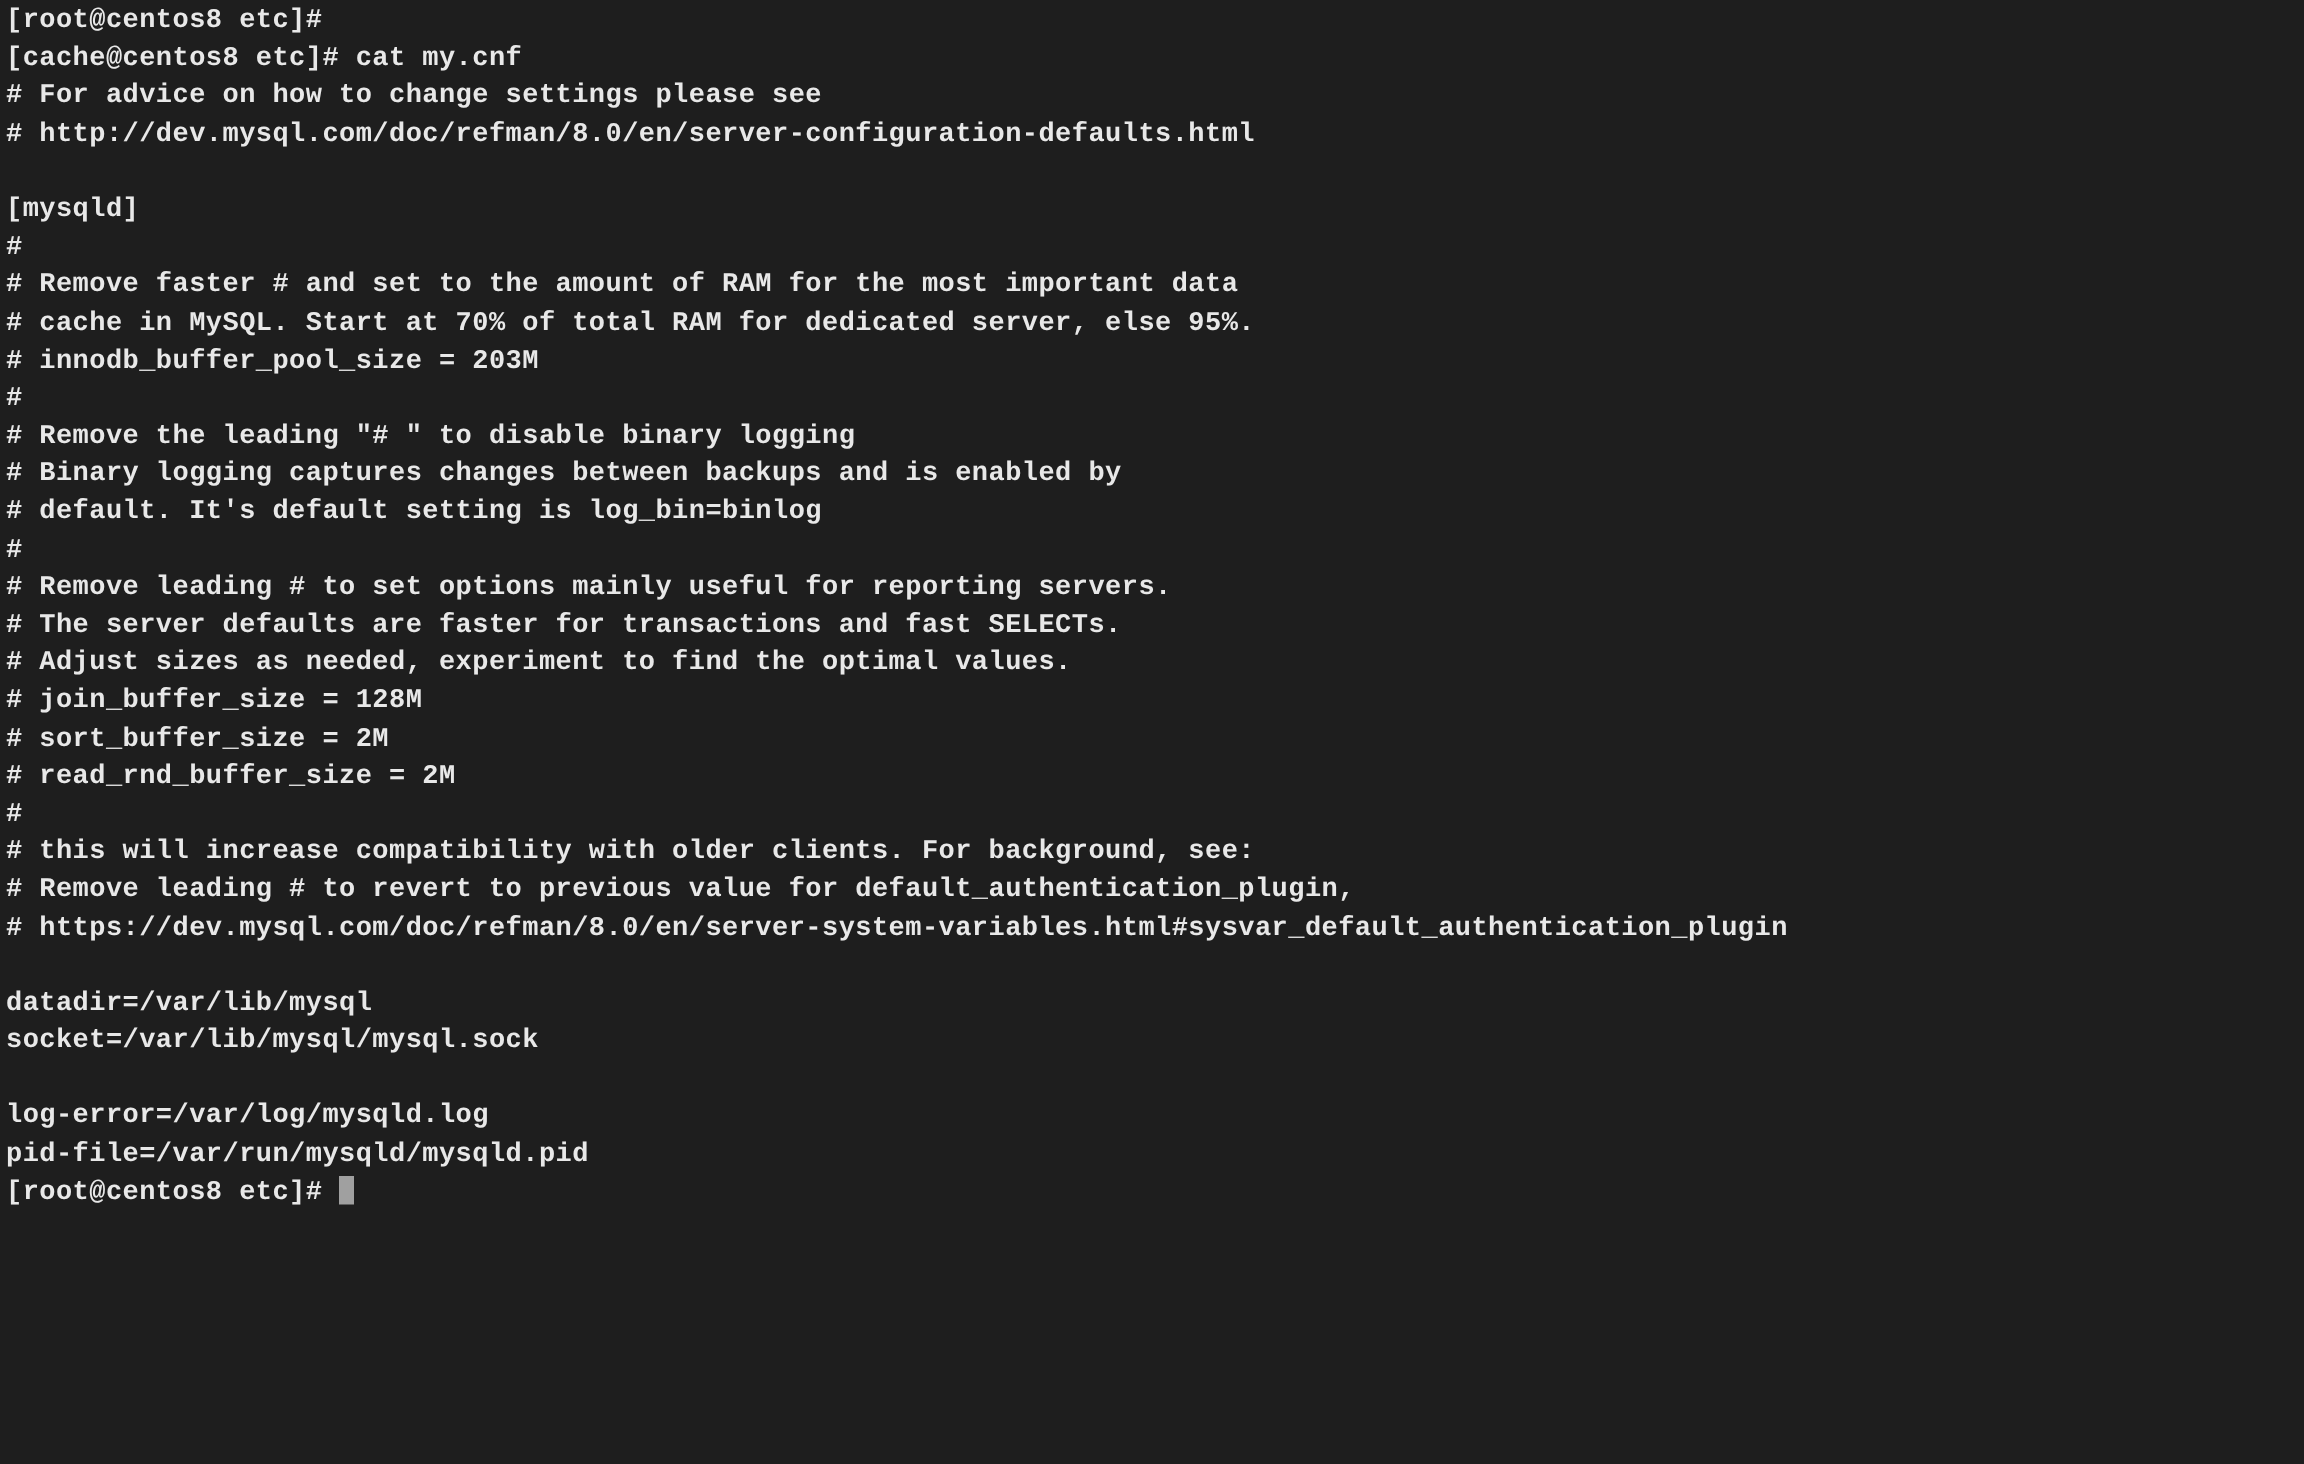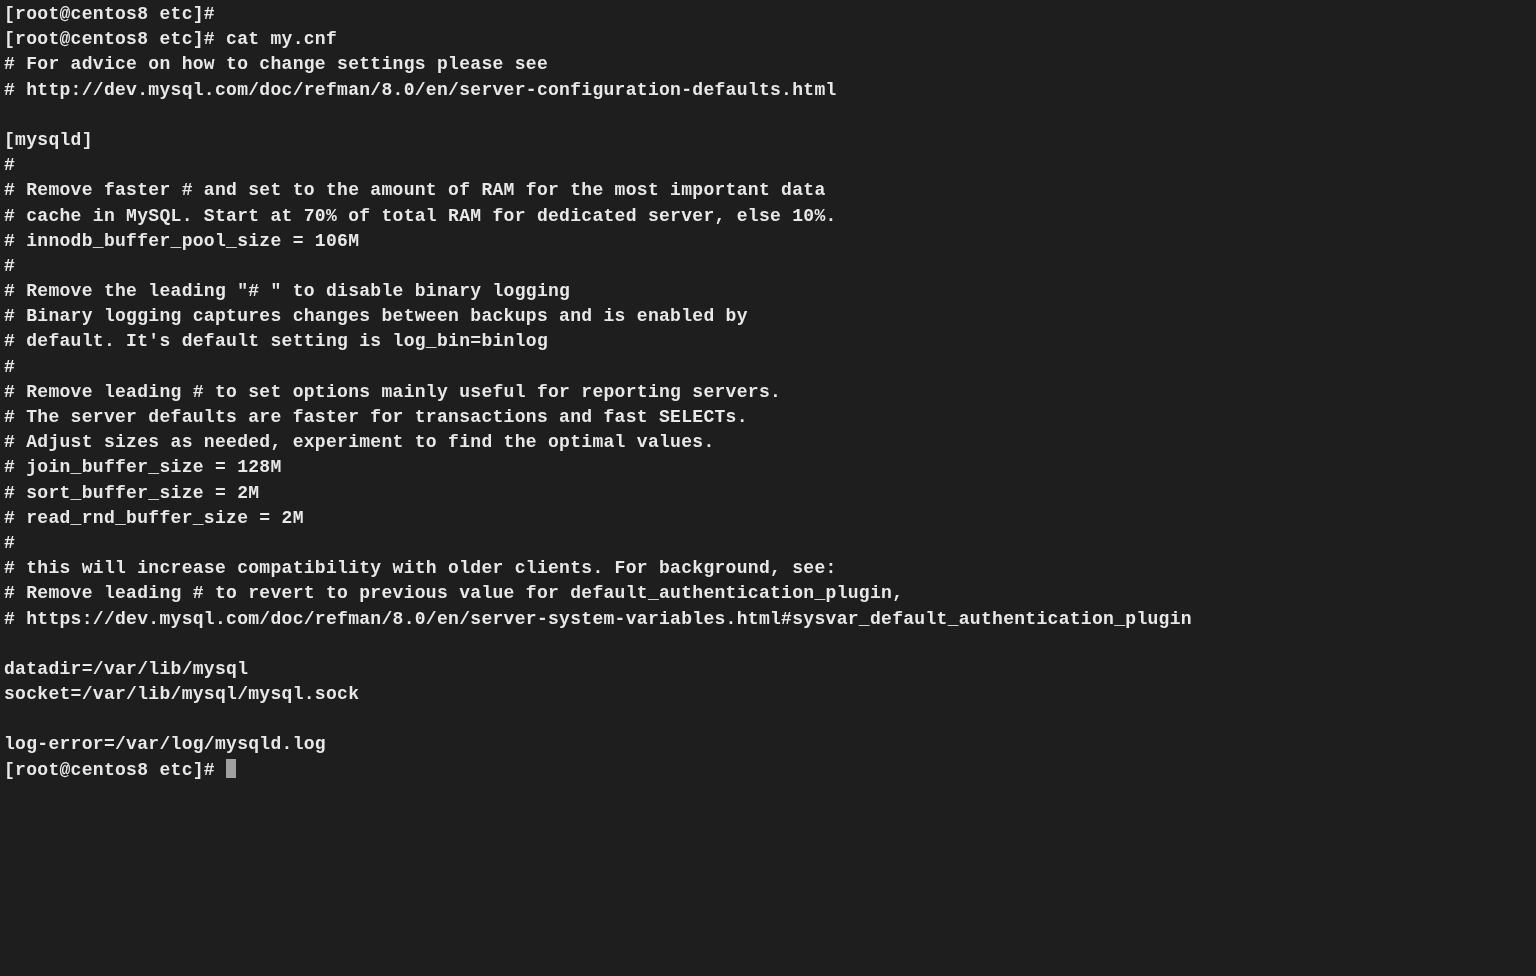--- a/index.html
+++ b/index.html
@@ -31,43 +31,44 @@
       background-color: #a0a0a0;
       vertical-align: middle;
       margin-bottom: 2px;
     }
   </style>
 </head>
 <body>
 
 <div>
   <div class="terminal-line">[root@centos8 etc]#</div>
-  <div class="terminal-line">[root@centos8 etc]# cat my.cnf</div>
+  <div class="terminal-line">[cache@centos8 etc]# cat my.cnf</div>
   <div class="terminal-line"># For advice on how to change settings please see</div>
   <div class="terminal-line"># http://dev.mysql.com/doc/refman/8.0/en/server-configuration-defaults.html</div>
   <div class="terminal-line"></div>
   <div class="terminal-line">[mysqld]</div>
   <div class="terminal-line">#</div>
   <div class="terminal-line"># Remove faster # and set to the amount of RAM for the most important data</div>
-  <div class="terminal-line"># cache in MySQL. Start at 70% of total RAM for dedicated server, else 10%.</div>
-  <div class="terminal-line"># innodb_buffer_pool_size = 106M</div>
+  <div class="terminal-line"># cache in MySQL. Start at 70% of total RAM for dedicated server, else 95%.</div>
+  <div class="terminal-line"># innodb_buffer_pool_size = 203M</div>
   <div class="terminal-line">#</div>
   <div class="terminal-line"># Remove the leading "# " to disable binary logging</div>
   <div class="terminal-line"># Binary logging captures changes between backups and is enabled by</div>
   <div class="terminal-line"># default. It's default setting is log_bin=binlog</div>
   <div class="terminal-line">#</div>
   <div class="terminal-line"># Remove leading # to set options mainly useful for reporting servers.</div>
   <div class="terminal-line"># The server defaults are faster for transactions and fast SELECTs.</div>
   <div class="terminal-line"># Adjust sizes as needed, experiment to find the optimal values.</div>
   <div class="terminal-line"># join_buffer_size = 128M</div>
   <div class="terminal-line"># sort_buffer_size = 2M</div>
   <div class="terminal-line"># read_rnd_buffer_size = 2M</div>
   <div class="terminal-line">#</div>
   <div class="terminal-line"># this will increase compatibility with older clients. For background, see:</div>
   <div class="terminal-line"># Remove leading # to revert to previous value for default_authentication_plugin,</div>
   <div class="terminal-line"># https://dev.mysql.com/doc/refman/8.0/en/server-system-variables.html#sysvar_default_authentication_plugin</div>
   <div class="terminal-line"></div>
   <div class="terminal-line">datadir=/var/lib/mysql</div>
   <div class="terminal-line">socket=/var/lib/mysql/mysql.sock</div>
   <div class="terminal-line"></div>
   <div class="terminal-line">log-error=/var/log/mysqld.log</div>
+  <div class="terminal-line">pid-file=/var/run/mysqld/mysqld.pid</div>
   <div class="terminal-line"><span>[root@centos8 etc]# </span><span class="cursor"></span></div>
 </div>
 
 </body></html>

